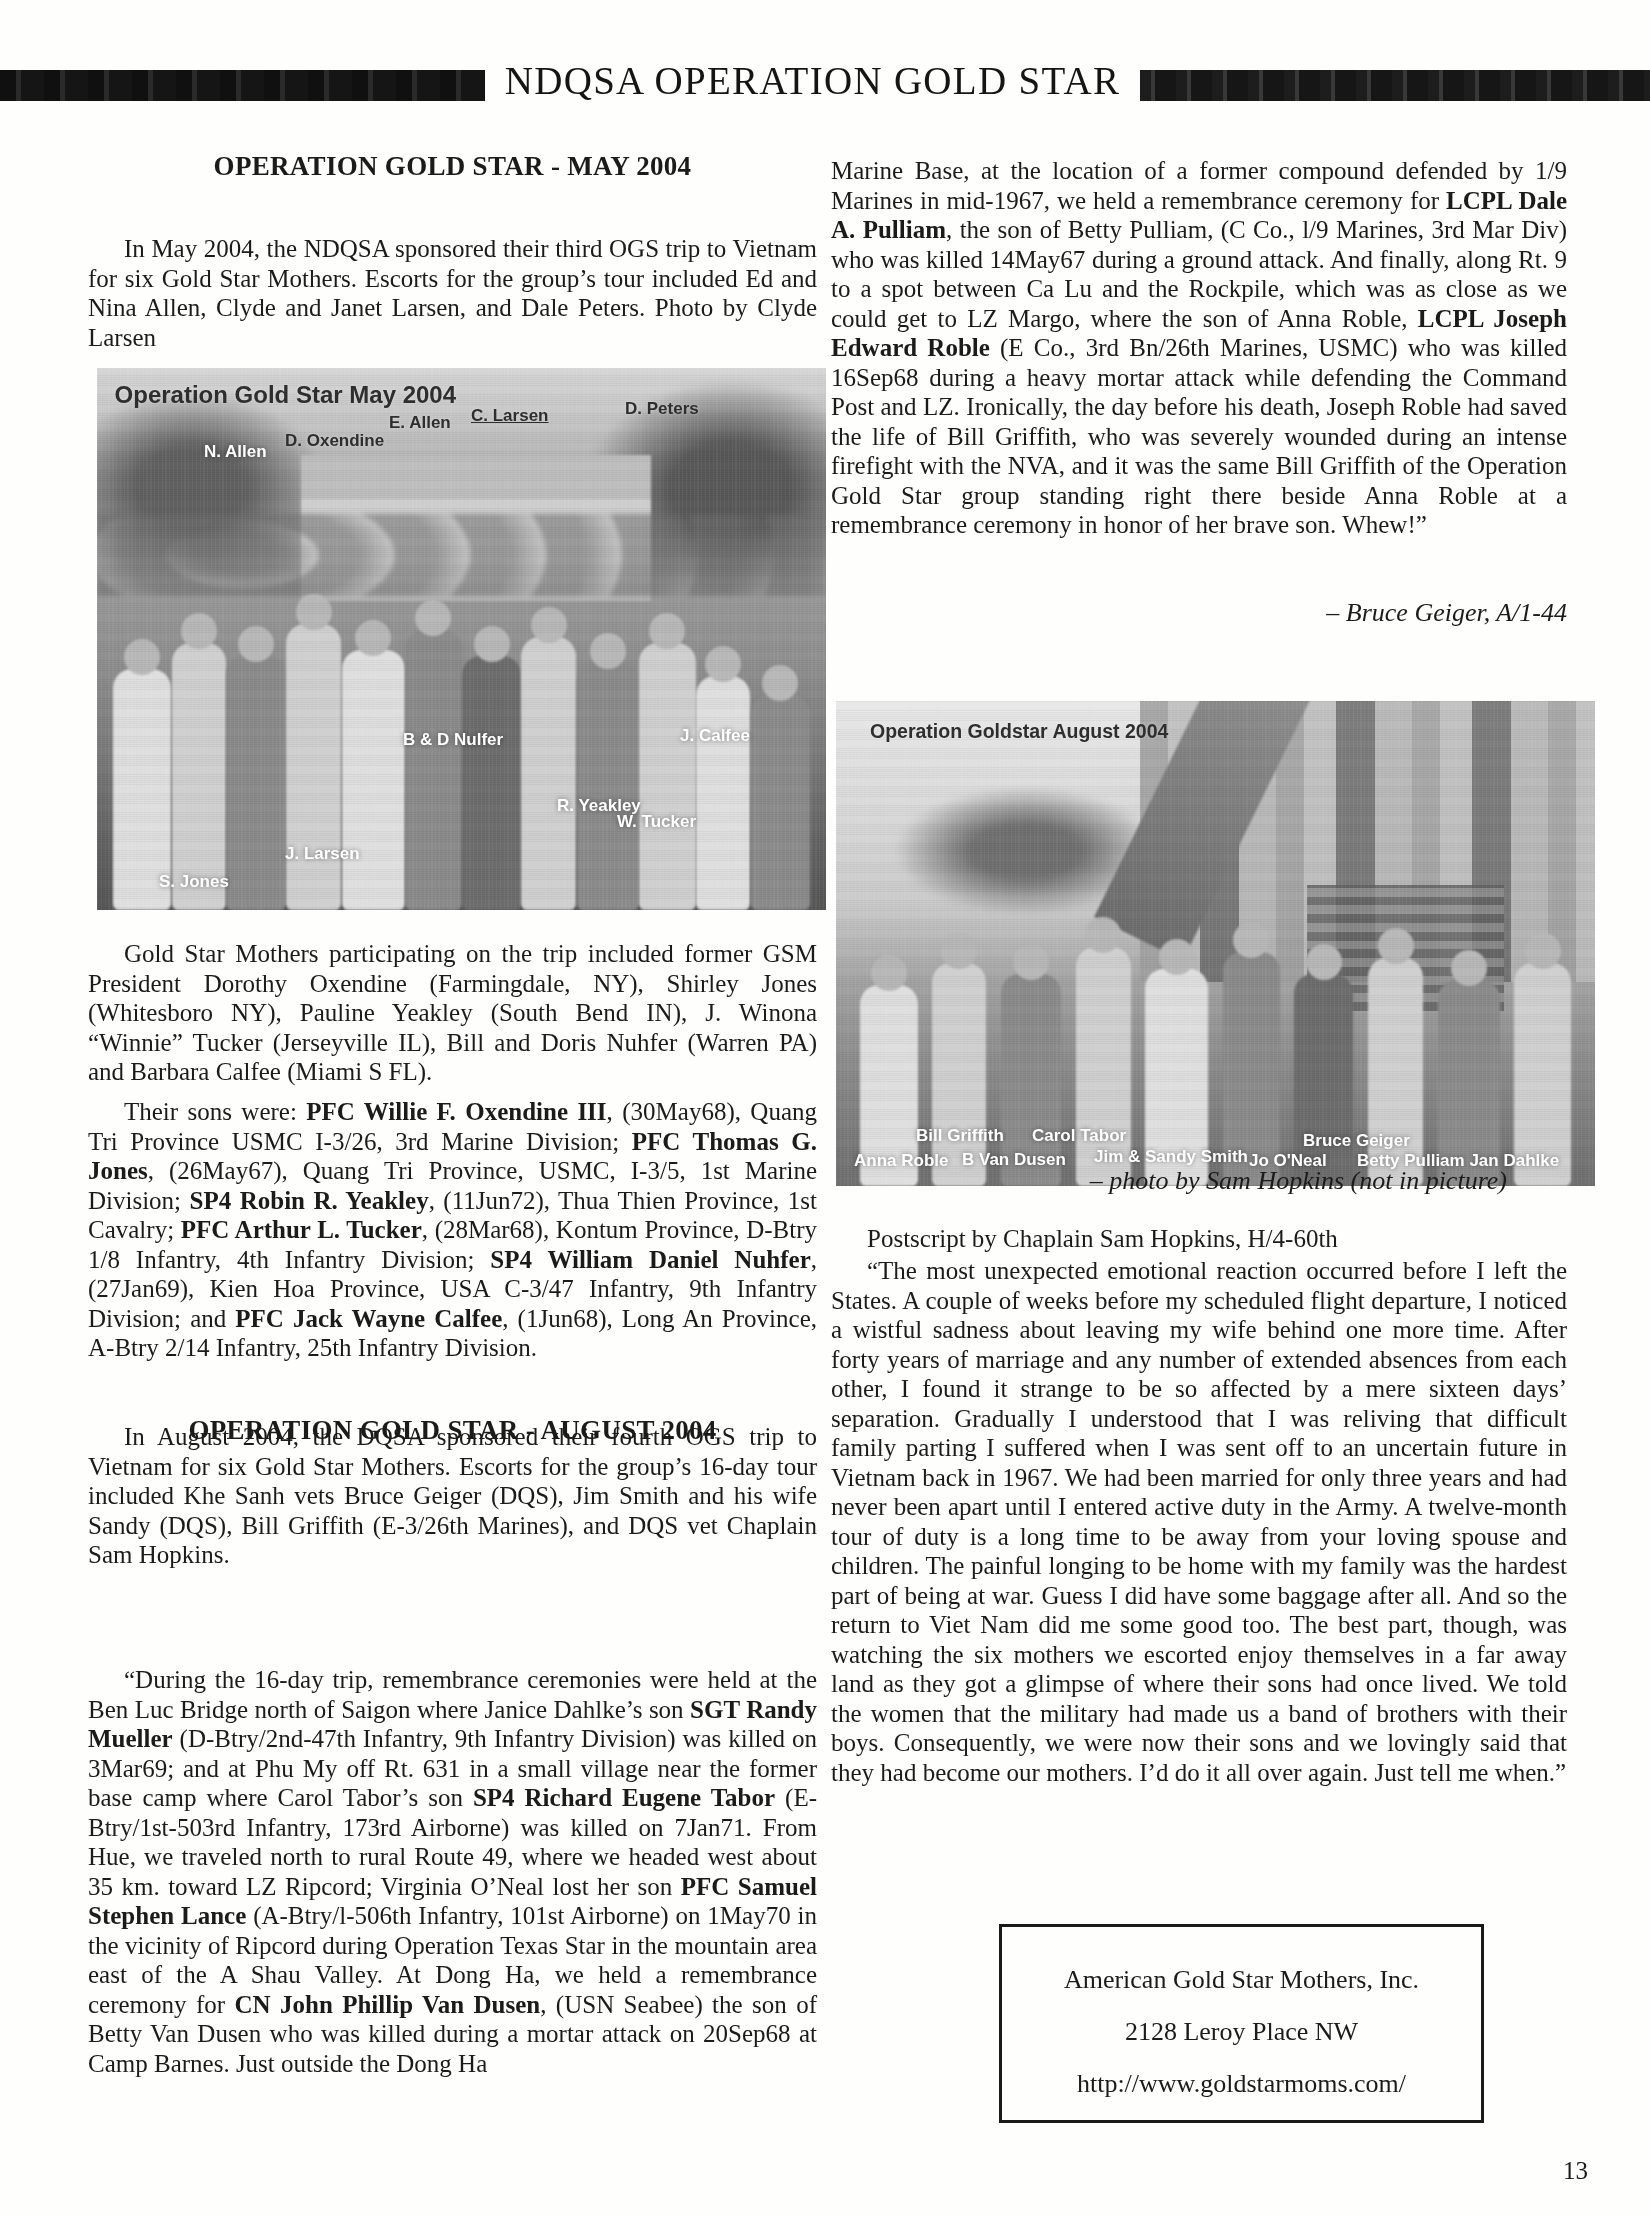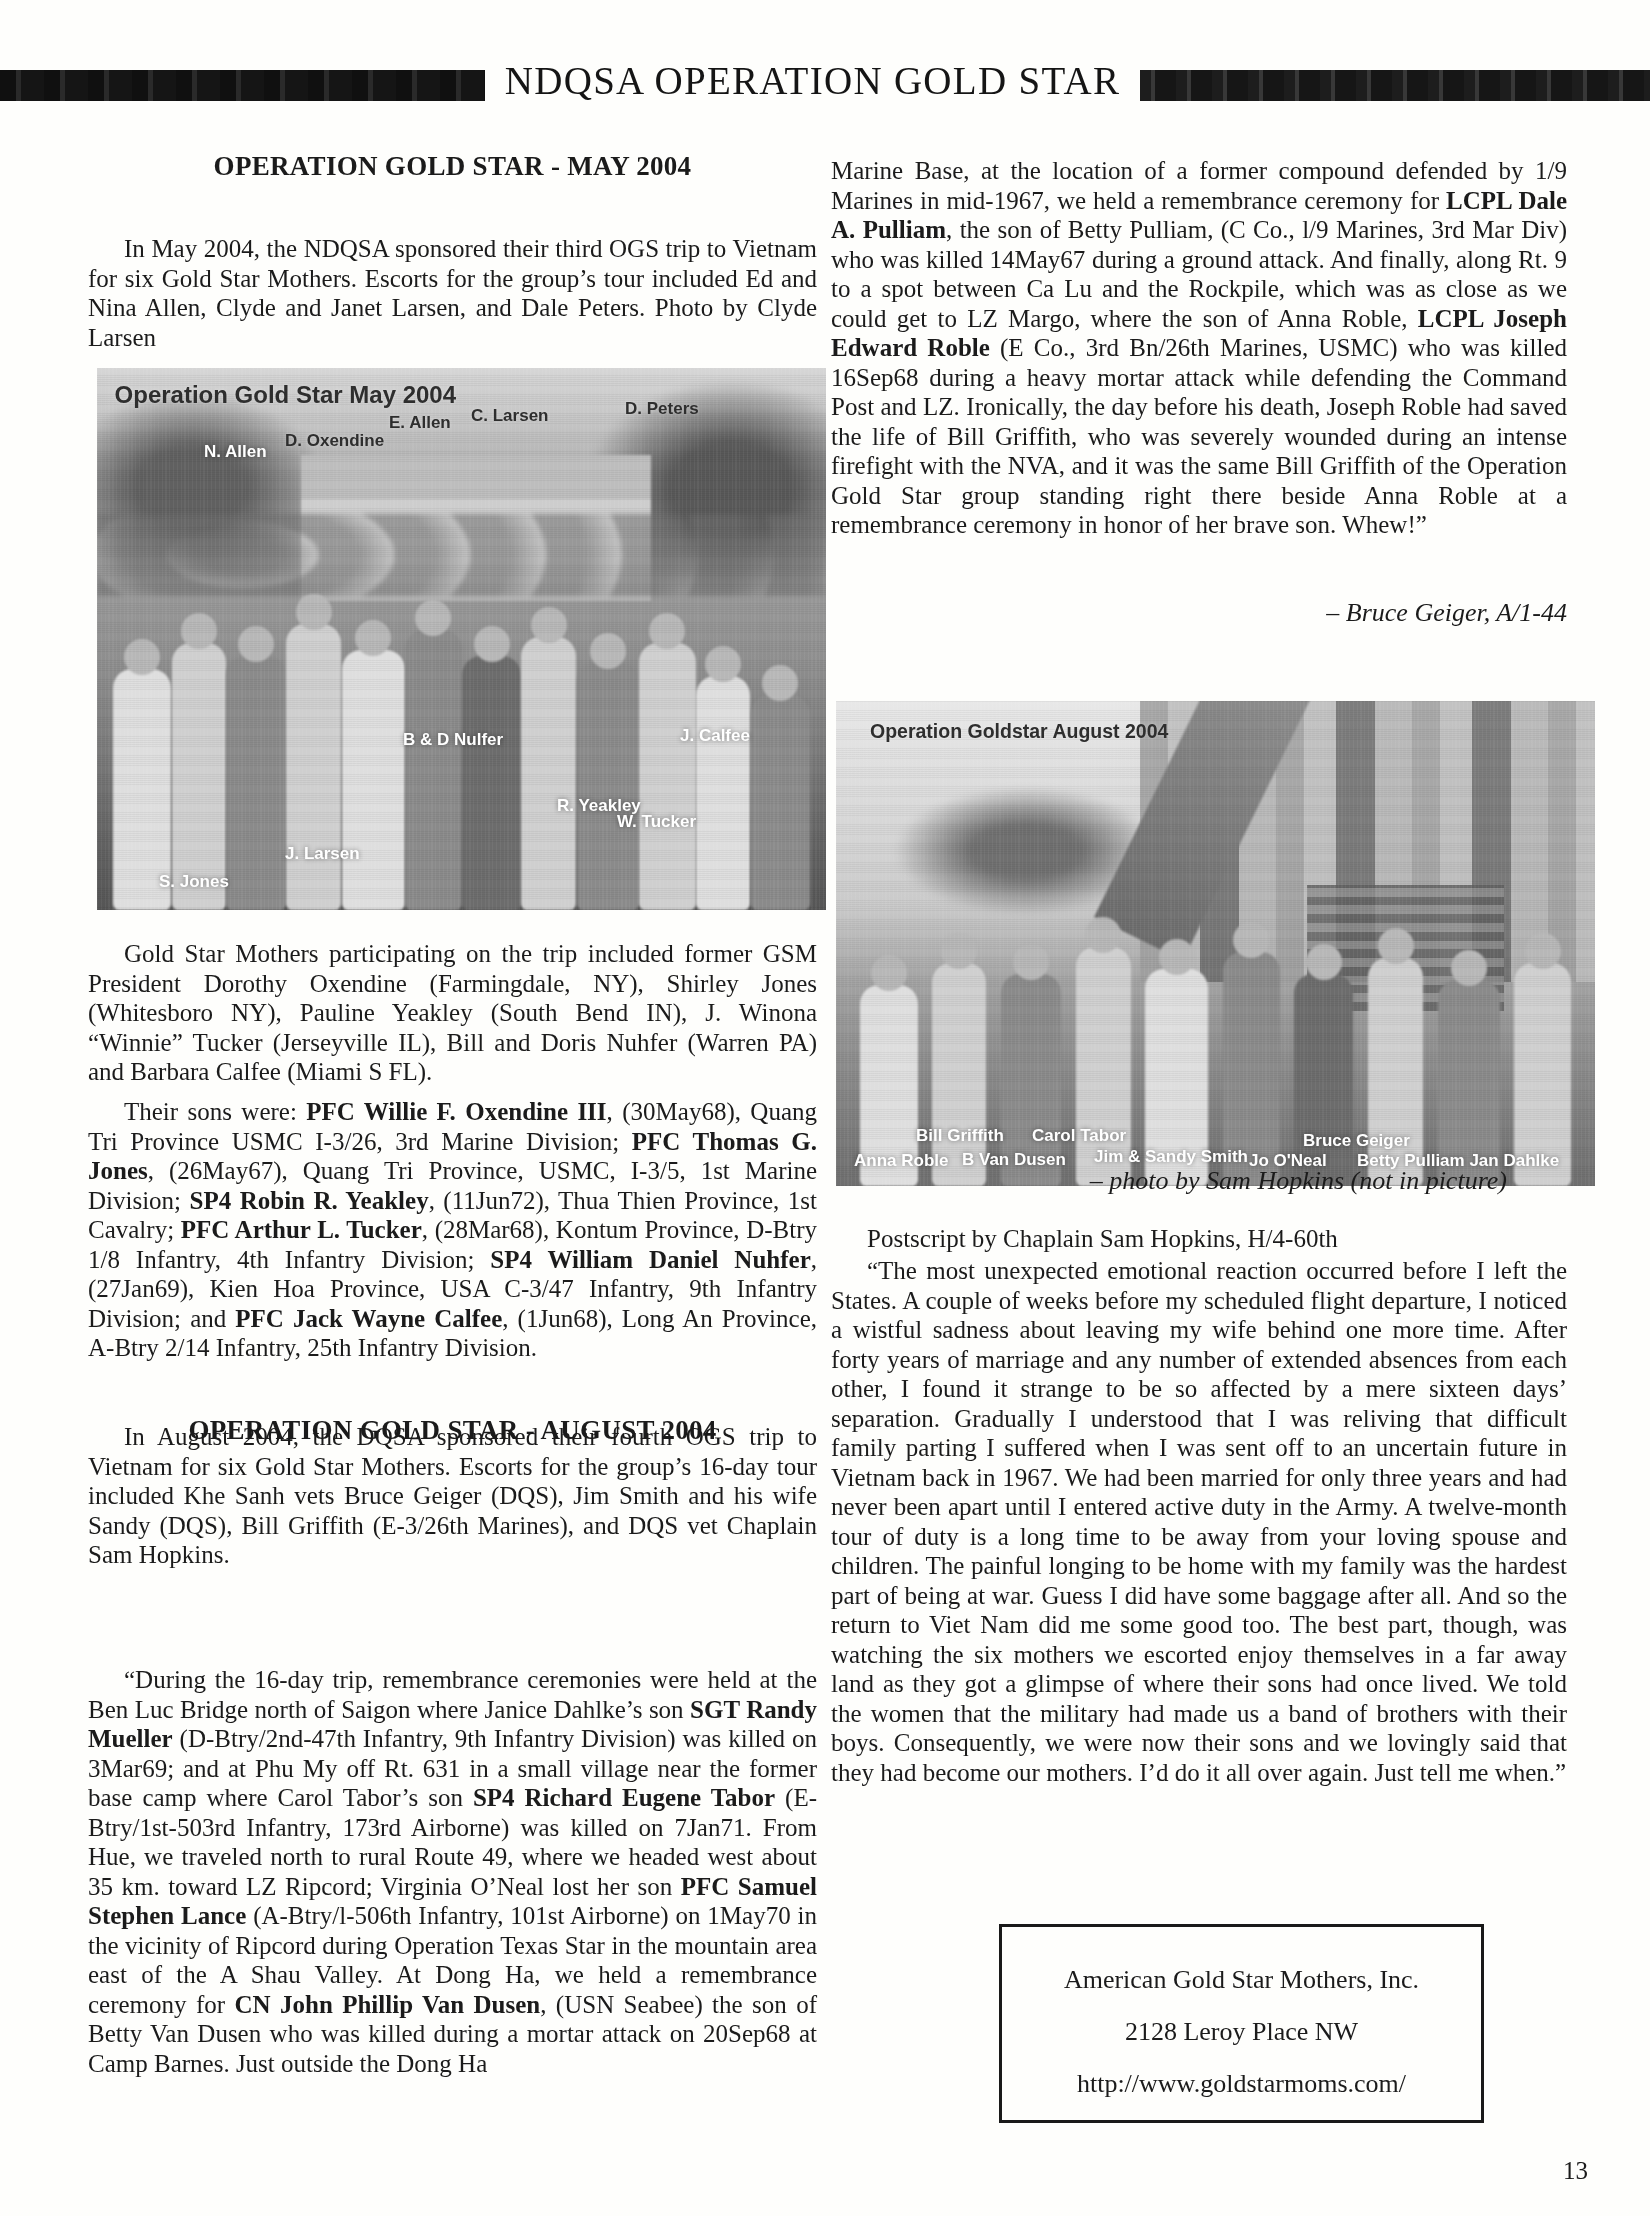--- a/index.html
+++ b/index.html
@@ -107,21 +107,21 @@
         <i></i>
         <i></i>
         <i></i>
         <i></i>
     </div>
     <div class="grain"></div>
   <span class="photo-label dark" style="left: 17.6px; top: 12.6px; font-size: 24px;">Operation Gold Star May 2004</span>
       <span class="photo-label light" style="left: 107px; top: 74px;">N. Allen</span>
       <span class="photo-label dark" style="left: 188px; top: 63px;">D. Oxendine</span>
       <span class="photo-label dark" style="left: 292px; top: 45px;">E. Allen</span>
-      <span class="photo-label dark" style="left: 374px; top: 38px;">C. Larsen</span>
+      <span class="photo-label dark" style="left: 374px; top: 38px; text-decoration: underline;">C. Larsen</span>
       <span class="photo-label dark" style="left: 528px; top: 31px;">D. Peters</span>
       <span class="photo-label light" style="left: 306px; top: 362px;">B &amp; D Nulfer</span>
       <span class="photo-label light" style="left: 583px; top: 358px;">J. Calfee</span>
       <span class="photo-label light" style="left: 460px; top: 428px;">R. Yeakley</span>
       <span class="photo-label light" style="left: 520px; top: 444px;">W. Tucker</span>
       <span class="photo-label light" style="left: 188px; top: 476px;">J. Larsen</span>
       <span class="photo-label light" style="left: 62px; top: 504px;">S. Jones</span>
     </div>
 
   <div class="col-block lc indent" style="top:939px;">Gold Star Mothers participating on the trip included former GSM President Dorothy Oxendine (Farmingdale, NY), Shirley Jones (Whitesboro NY), Pauline Yeakley (South Bend IN), J. Winona “Winnie” Tucker (Jerseyville IL), Bill and Doris Nuhfer (Warren PA) and Barbara Calfee (Miami S FL).</div>

